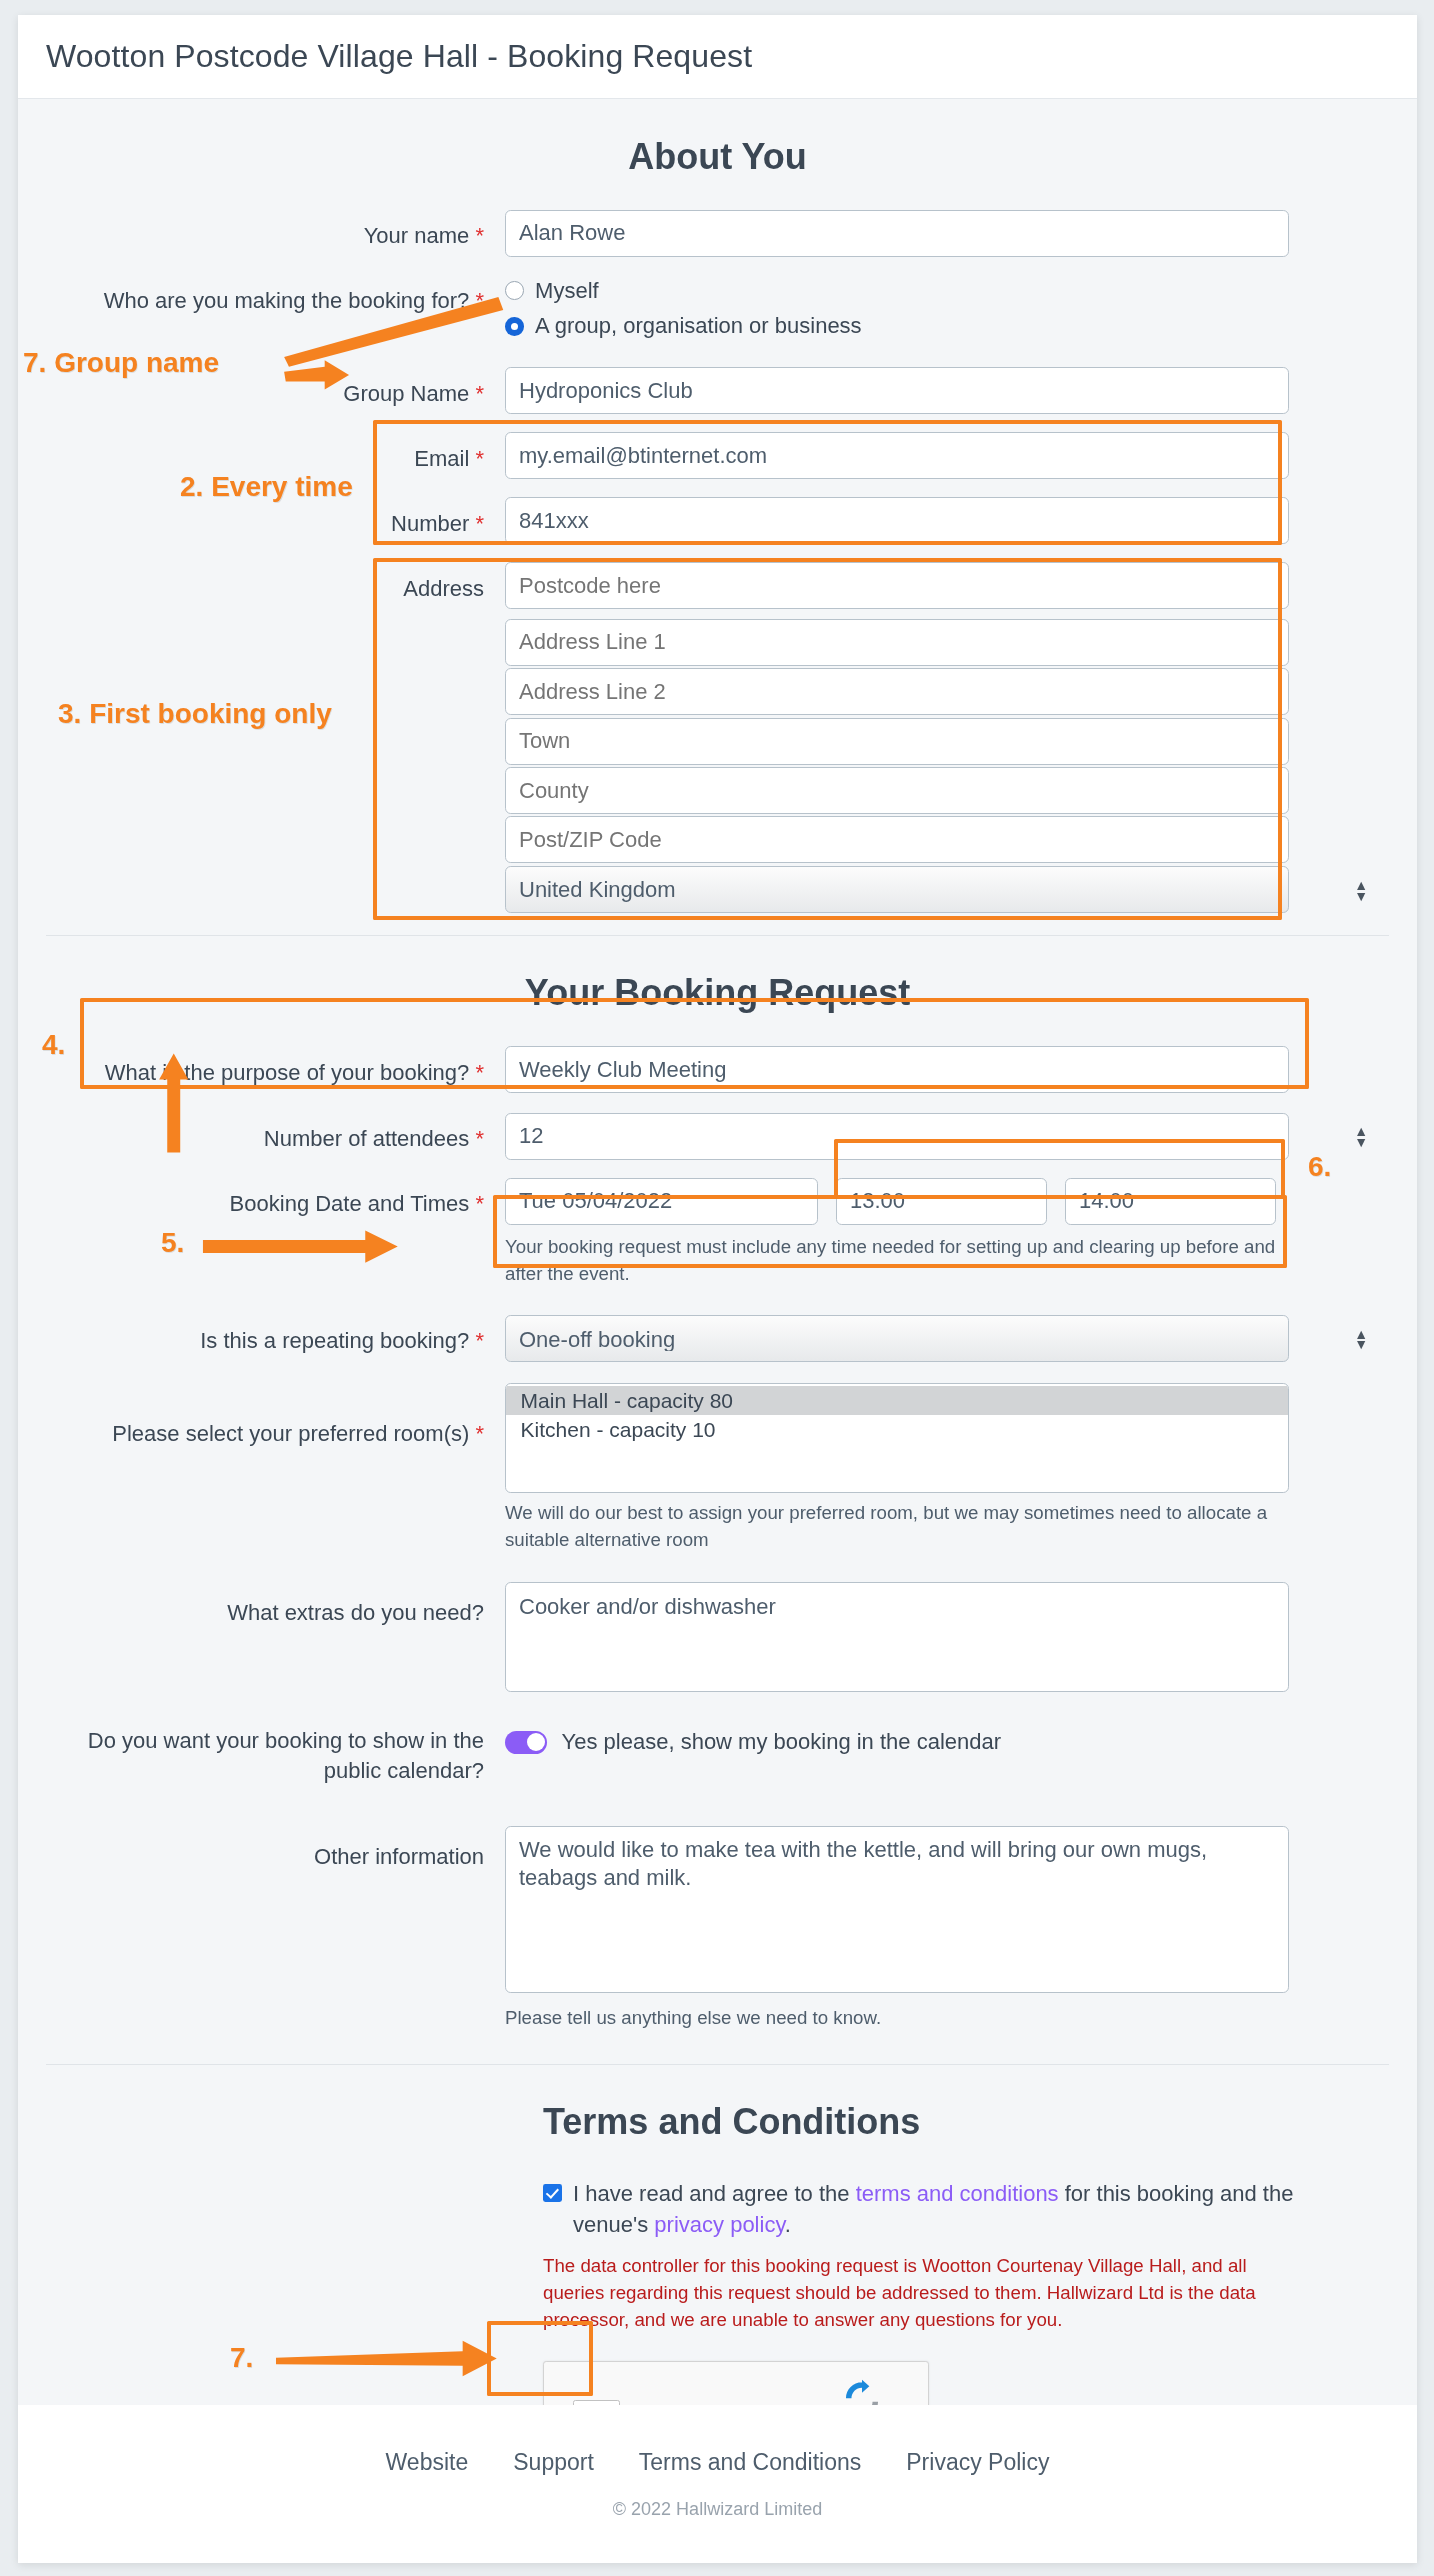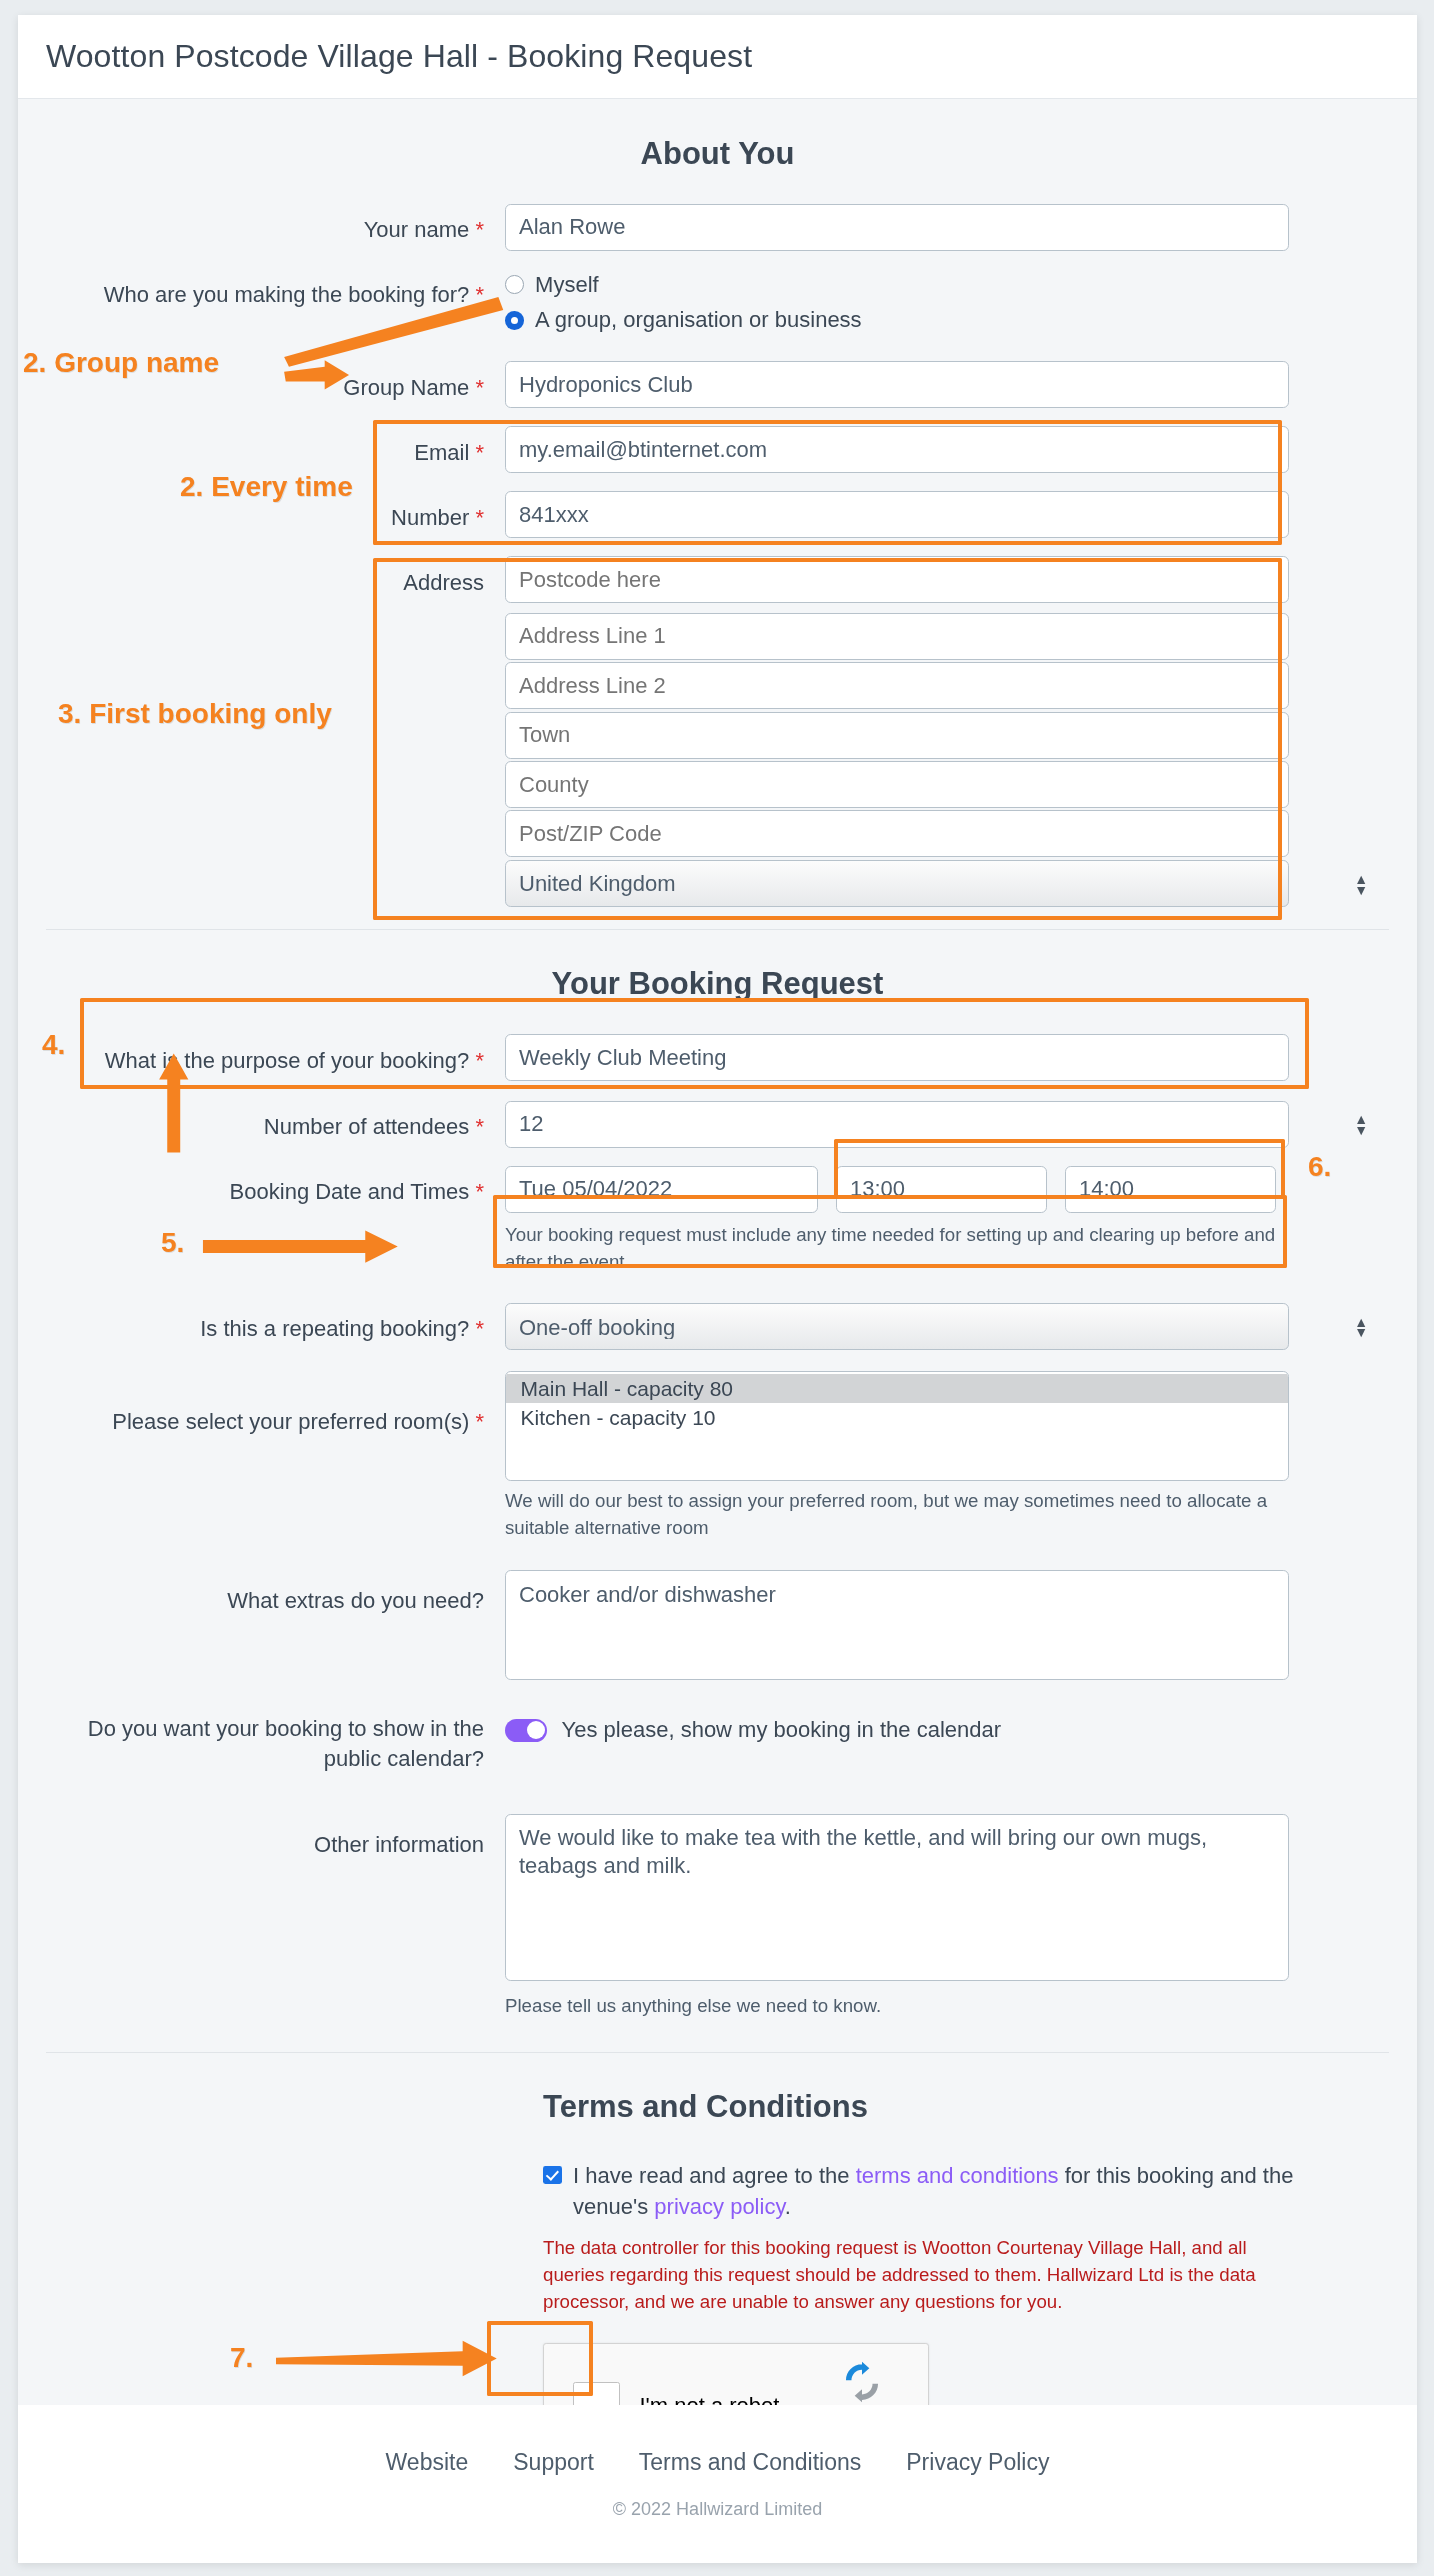--- a/index.html
+++ b/index.html
@@ -32,21 +32,21 @@
   }
   #titlebar .t {
     font-size:32px; font-weight:400; color:#3b4754; letter-spacing:0.1px;
   }
 
   #content { padding:0 28px; }
 
   
   .section-h {
     text-align:center;
-    font-size:31px;
+    font-size:36px;
     font-weight:700;
     color:#3b4754;
     margin:37px 0 32px 0;
   }
   .hr { height:0.8px; background:#e0e4e8; margin:19.5px 0 0 0; }
 
   
   .row { display:flex; align-items:flex-start; margin-bottom:18px; position:relative; }
   .lab {
     width:459px; flex:0 0 459px;
@@ -423,21 +423,21 @@
     <polygon points="340,2905 570,2897 570,2884 612,2906 570,2928 570,2915 340,2913" fill="#F58220"></polygon>
   </svg>
 
   <div class="ann-box" style="left:373px; top:420px; width:909px; height:125px;"></div>
   <div class="ann-box" style="left:373px; top:558px; width:909px; height:362px;"></div>
   <div class="ann-box" style="left:80px; top:998px; width:1229px; height:91px;"></div>
   <div class="ann-box" style="left:493px; top:1195px; width:794px; height:73px;"></div>
   <div class="ann-box" style="left:834px; top:1139px; width:451px; height:60px;"></div>
   <div class="ann-box" style="left:487px; top:2321px; width:106px; height:75px;"></div>
 
-  <div class="ann-label ann-txt" style="left:23px; top:347px;">2. Group name</div>
+  <div class="ann-label ann-txt" style="left:23px; top:347px;">7. Group name</div>
   <div class="ann-label ann-txt" style="left:180px; top:471px;">2. Every time</div>
   <div class="ann-label ann-txt" style="left:58px; top:698px;">3. First booking only</div>
   <div class="ann-label ann-num" style="left:42px; top:1029px;">4.</div>
   <div class="ann-label ann-num" style="left:161px; top:1227px;">5.</div>
   <div class="ann-label ann-num" style="left:1308px; top:1151px;">6.</div>
   <div class="ann-label ann-num" style="left:230px; top:2342px;">7.</div>
 </div>
 
 
 </body></html>

